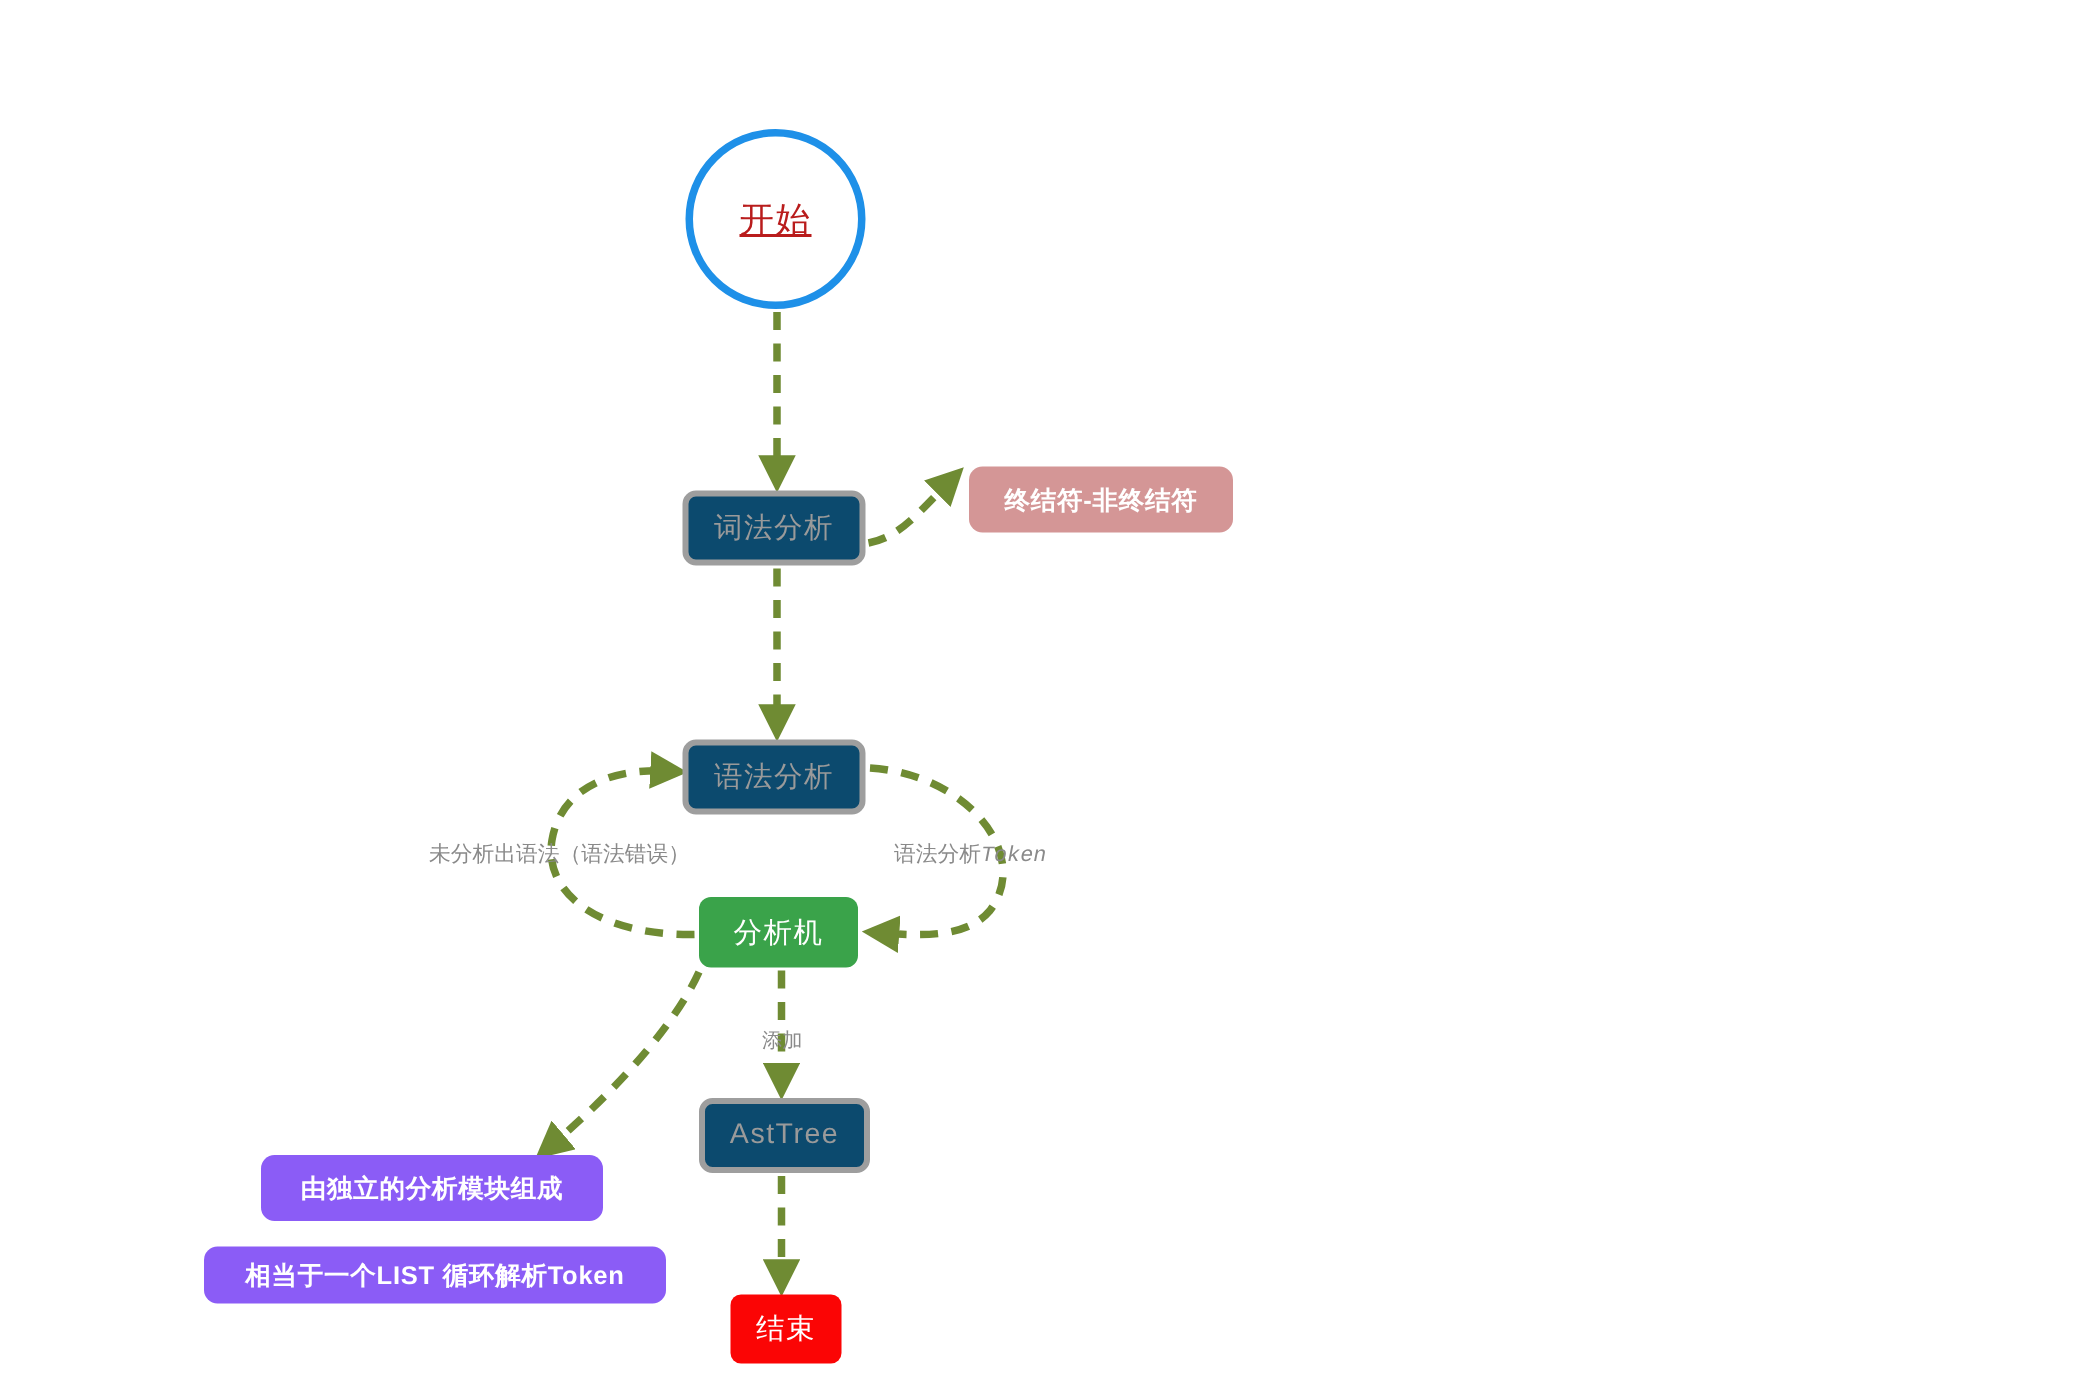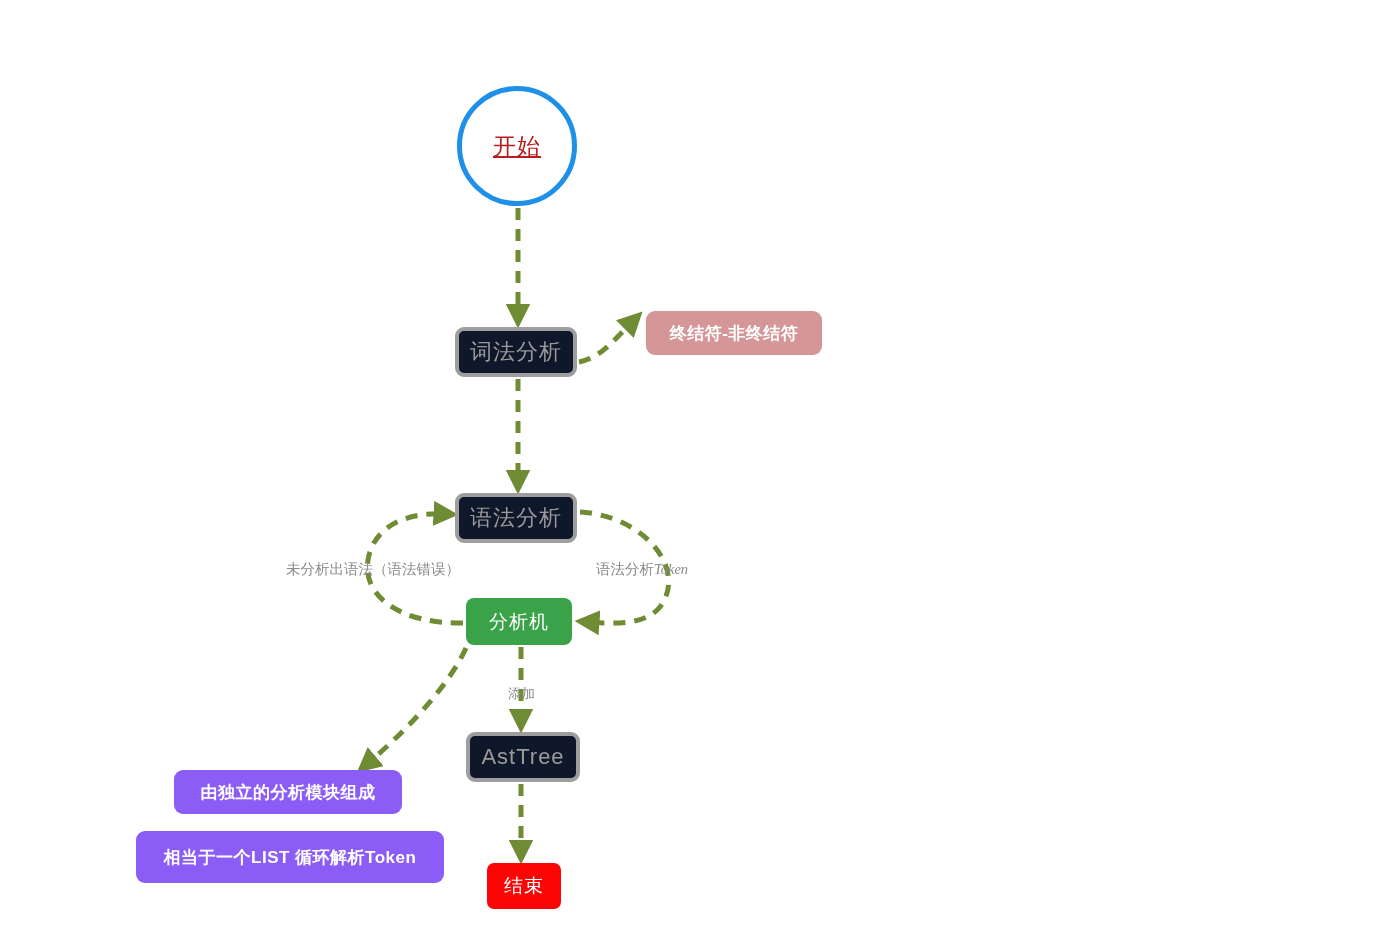--- a/index.html
+++ b/index.html
@@ -47,23 +47,23 @@
     color: #b91c1c;
     font-size: 23px;
     letter-spacing: 1px;
     text-decoration: underline;
   }
 
   
   .node-proc {
     border: 4px solid #9e9e9e;
     border-radius: 9px;
-    background: #0f172a;
+    background: #0c4a6e;
     color: #9a9a9a;
-    font-size: 22px;
+    font-size: 19px;
     letter-spacing: 1px;
   }
   .node-lex   { left: 455px; top: 327px; width: 122px; height: 50px; }
   .node-syn   { left: 455px; top: 493px; width: 122px; height: 50px; }
   .node-ast   { left: 466px; top: 732px; width: 114px; height: 50px; }
 
   
   .node-green {
     left: 466px;
     top: 598px;
@@ -107,33 +107,33 @@
   
   .node-orange {
     background: #8b5cf6;
     color: #ffffff;
     font-weight: bold;
     border-radius: 9px;
     font-size: 17px;
     letter-spacing: 0.5px;
   }
   .node-orange-1 { left: 174px; top: 770px; width: 228px; height: 44px; }
-  .node-orange-2 { left: 136px; top: 831px; width: 308px; height: 52px; }
+  .node-orange-2 { left: 136px; top: 831px; width: 308px; height: 38px; }
 
   
   .edge-label {
     position: absolute;
     color: #8a8a8a;
     font-family: "Liberation Serif", "DejaVu Serif", serif;
     font-size: 14.5px;
     white-space: nowrap;
   }
   .edge-label.italicend em {
     font-style: italic;
-    font-family: Liberation Serif, serif;
+    font-family: Liberation Mono, monospace;
   }
   .label-err   { left: 286px; top: 560px; }
   .label-token { left: 596px; top: 560px; }
   .label-add   { left: 508px; top: 685px; font-size: 13.5px; }
 </style>
 </head>
 <body>
 
 <div id="canvas">
 

